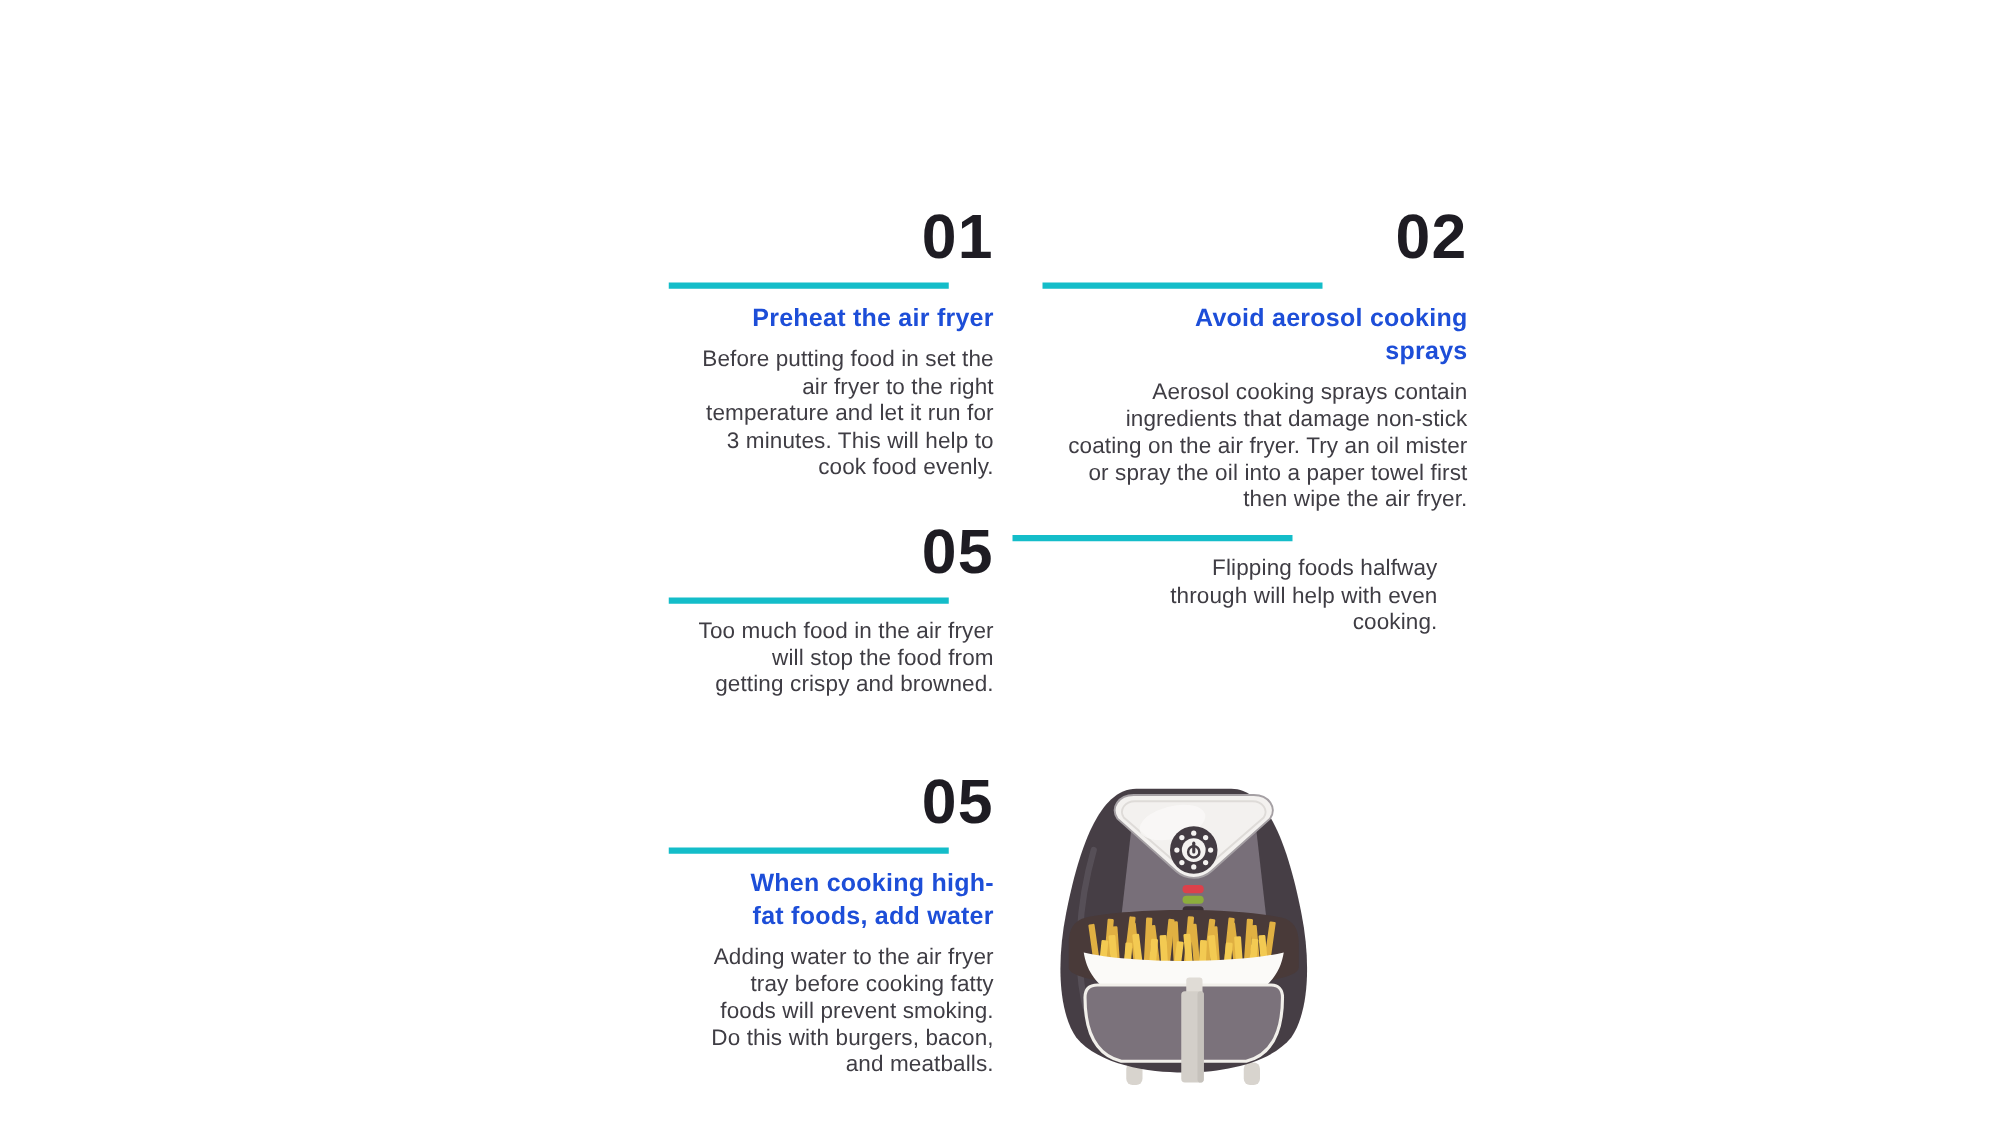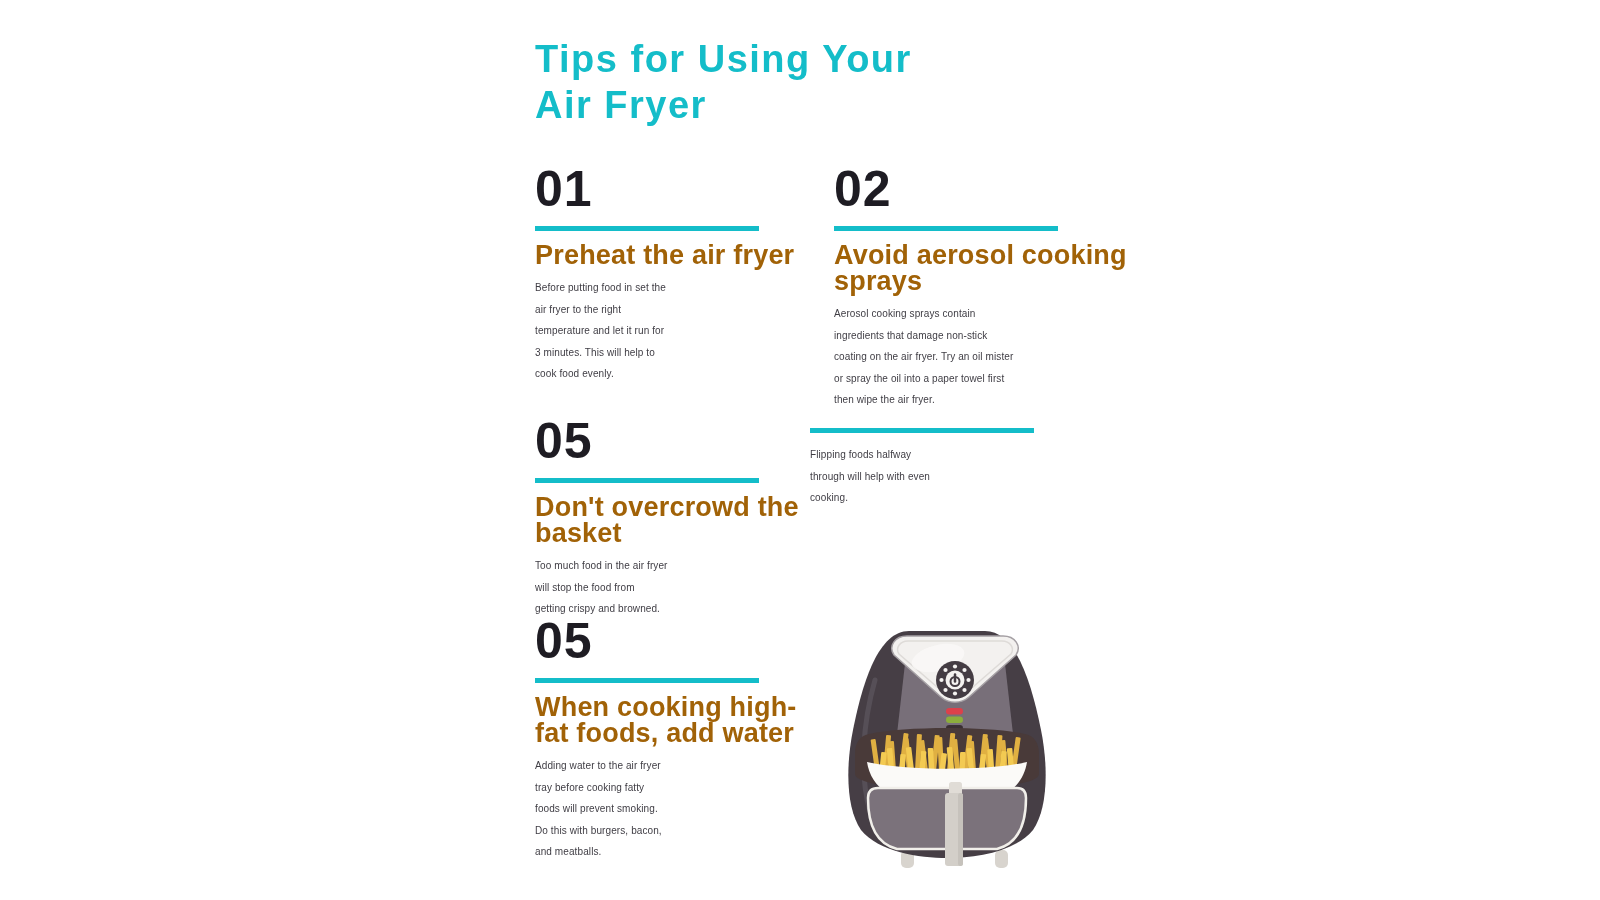--- a/index.html
+++ b/index.html
@@ -17,72 +17,70 @@
     left: 535px;
     top: 36px;
     margin: 0;
     font-size: 38px;
     line-height: 46px;
     font-weight: 700;
     letter-spacing: 1.5px;
     color: #14BDC9;
     white-space: pre;
   }
-  .tip { position: absolute; }
+  .tip { position: absolute; text-align: right; }
   .tip-01 { left: 535px; top: 164px; width: 260px; }
   .tip-02 { left: 834px; top: 164px; width: 340px; }
   .tip-03 { left: 535px; top: 416px; width: 260px; }
   .tip-04 { left: 810px; top: 416px; width: 340px; }
   .tip-05 { left: 535px; top: 616px; width: 260px; }
   .tip-number {
     font-size: 50px;
     line-height: 50px;
     font-weight: 700;
     letter-spacing: 1px;
     color: #1E1C23;
   }
   .tip-rule {
     height: 5px;
     width: 224px;
     background: #14BDC9;
     margin: 12px 0 11px 0;
   }
   .tip-heading {
     margin: 0 0 9px 0;
-    font-size: 27px;
+    font-size: 20px;
     line-height: 26px;
     font-weight: 700;
     letter-spacing: 0.2px;
-    color: #a16207;
+    color: #1d4ed8;
     white-space: pre;
   }
   .tip-text {
     margin: 0;
-    font-size: 10px;
+    font-size: 18px;
     line-height: 21.5px;
     font-weight: 400;
     letter-spacing: 0.1px;
     color: #3F3D44;
     white-space: pre;
   }
   .fryer {
     position: absolute;
     left: 845px;
     top: 622px;
     width: 204px;
     height: 248px;
   }
 </style>
 </head>
 <body>
 
 <div class="canvas">
 
-  <h1 class="page-title">Tips for Using Your
-Air Fryer</h1>
 
   <section class="tip tip-01">
     <div class="tip-number">01</div>
     <div class="tip-rule"></div>
     <h2 class="tip-heading">Preheat the air fryer</h2>
     <p class="tip-text">Before putting food in set the
 air fryer to the right
 temperature and let it run for
 3 minutes. This will help to
 cook food evenly.</p>
@@ -96,22 +94,20 @@
     <p class="tip-text">Aerosol cooking sprays contain
 ingredients that damage non-stick
 coating on the air fryer. Try an oil mister
 or spray the oil into a paper towel first
 then wipe the air fryer.</p>
   </section>
 
   <section class="tip tip-03">
     <div class="tip-number">05</div>
     <div class="tip-rule"></div>
-    <h2 class="tip-heading">Don't overcrowd the
-basket</h2>
     <p class="tip-text">Too much food in the air fryer
 will stop the food from
 getting crispy and browned.</p>
   </section>
 
   <section class="tip tip-04">
     <div class="tip-rule"></div>
     <p class="tip-text">Flipping foods halfway
 through will help with even
 cooking.</p>

